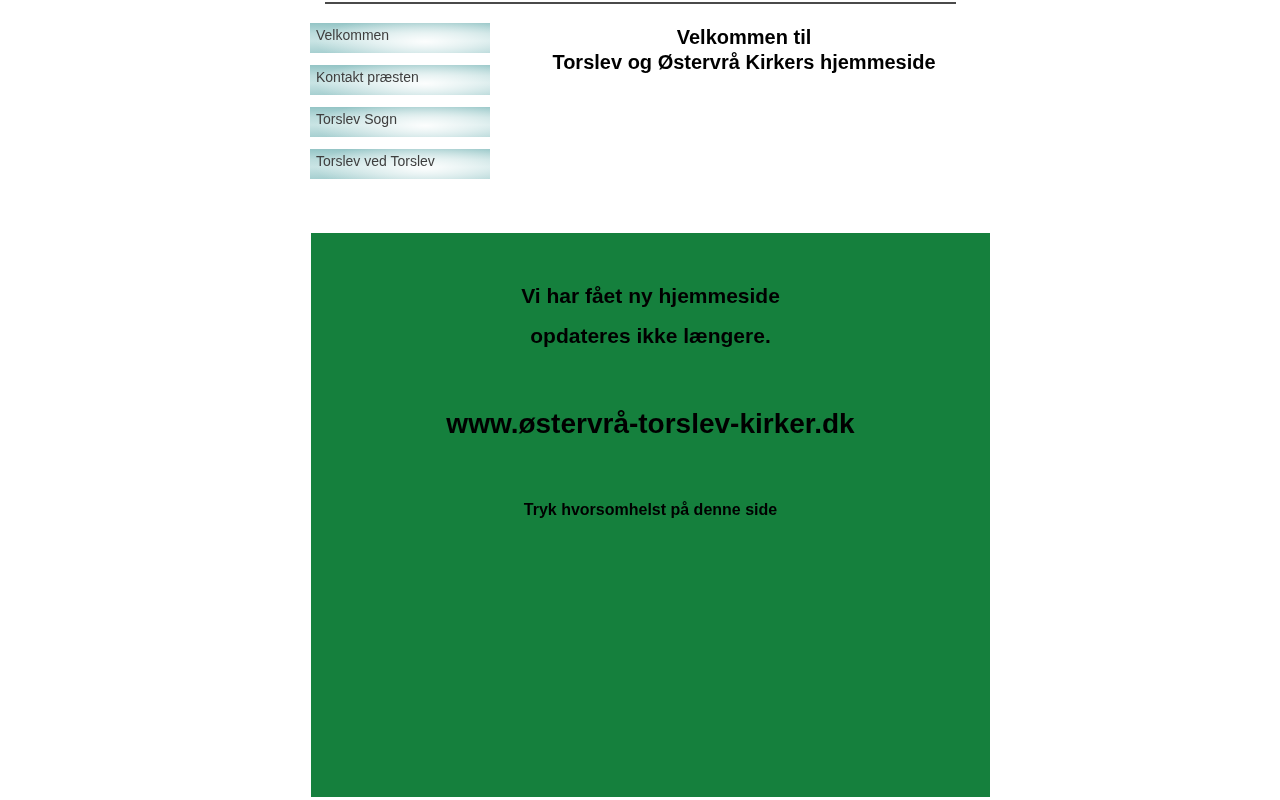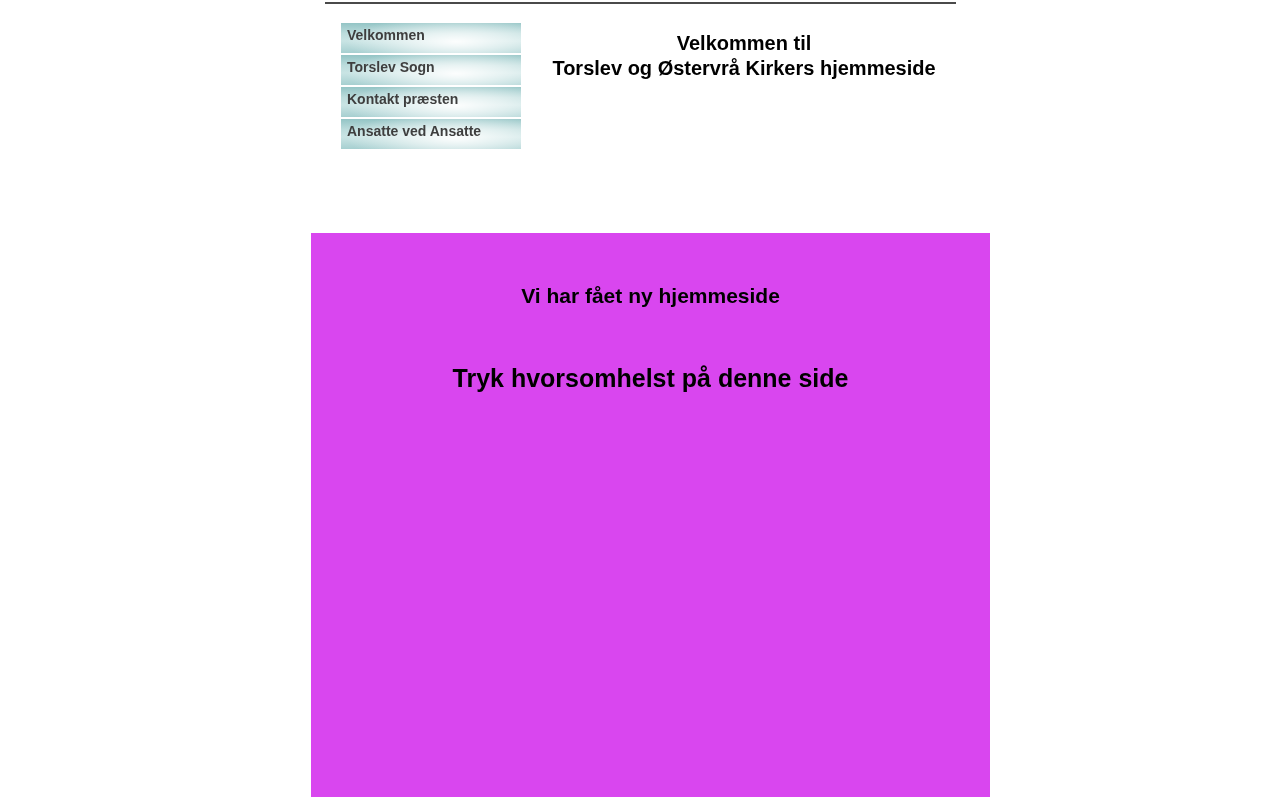--- a/index.html
+++ b/index.html
@@ -17,62 +17,61 @@
     position: absolute;
     left: 325px;
     top: 2px;
     width: 631px;
     height: 2px;
     background: #4a4a4a;
   }
 
   .sidebar {
     position: absolute;
-    left: 341px;
+    left: 310px;
     top: 23px;
     width: 180px;
     display: flex;
     flex-direction: column;
-    gap: 2px;
-    font-weight: bold;
+    gap: 12px;
   }
 
   .menu-btn {
     width: 180px;
     height: 30px;
     padding: 4px 4px 0 6px;
     font-size: 14px;
     color: #3e3e3e;
     cursor: pointer;
     background:
       radial-gradient(ellipse 110px 26px at 64% 62%, rgba(255,255,255,0.95) 0%, rgba(255,255,255,0.55) 45%, rgba(255,255,255,0) 100%),
       linear-gradient(to bottom, #93c4c5 0%, #bcdcdc 35%, #c9e4e4 60%, #a6cfd0 100%);
     white-space: nowrap;
     overflow: hidden;
   }
 
   .heading {
     position: absolute;
     left: 505px;
-    top: 31px;
+    top: 25px;
     width: 478px;
     text-align: center;
     font-size: 20px;
     line-height: 25px;
     font-weight: bold;
     color: #000000;
   }
 
   .notice {
     position: absolute;
     left: 311px;
     top: 233px;
     width: 679px;
     height: 564px;
-    background: #d946ef;
+    background: #15803d;
     color: #000000;
     font-weight: bold;
     text-align: center;
     padding-top: 43px;
     cursor: pointer;
   }
 
   .n-intro {
     font-size: 21px;
     line-height: 40px;
@@ -85,41 +84,43 @@
   }
 
   .n-url {
     margin-top: 44px;
     font-size: 28px;
     line-height: 48px;
   }
 
   .n-hint {
     margin-top: 42px;
-    font-size: 25px;
+    font-size: 16px;
     line-height: 40px;
   }
 </style>
 </head>
 <body>
 
 <div class="top-rule"></div>
 
 <nav class="sidebar">
   <div class="menu-btn">Velkommen</div>
+  <div class="menu-btn">Kontakt præsten</div>
   <div class="menu-btn">Torslev Sogn</div>
-  <div class="menu-btn">Kontakt præsten</div>
-  <div class="menu-btn">Ansatte ved Ansatte</div>
+  <div class="menu-btn">Torslev ved Torslev</div>
 </nav>
 
 <header class="heading">
   <div>Velkommen til</div>
   <div>Torslev og Østervrå Kirkers hjemmeside</div>
 </header>
 
 <section class="notice">
   <div class="n-intro">
     <div>Vi har fået ny hjemmeside</div>
+    <div>opdateres ikke længere.</div>
   </div>
+  <div class="n-url">www.østervrå-torslev-kirker.dk</div>
   <div class="n-hint">
     <div>Tryk hvorsomhelst på denne side</div>
   </div>
 </section>
 
 </body></html>

